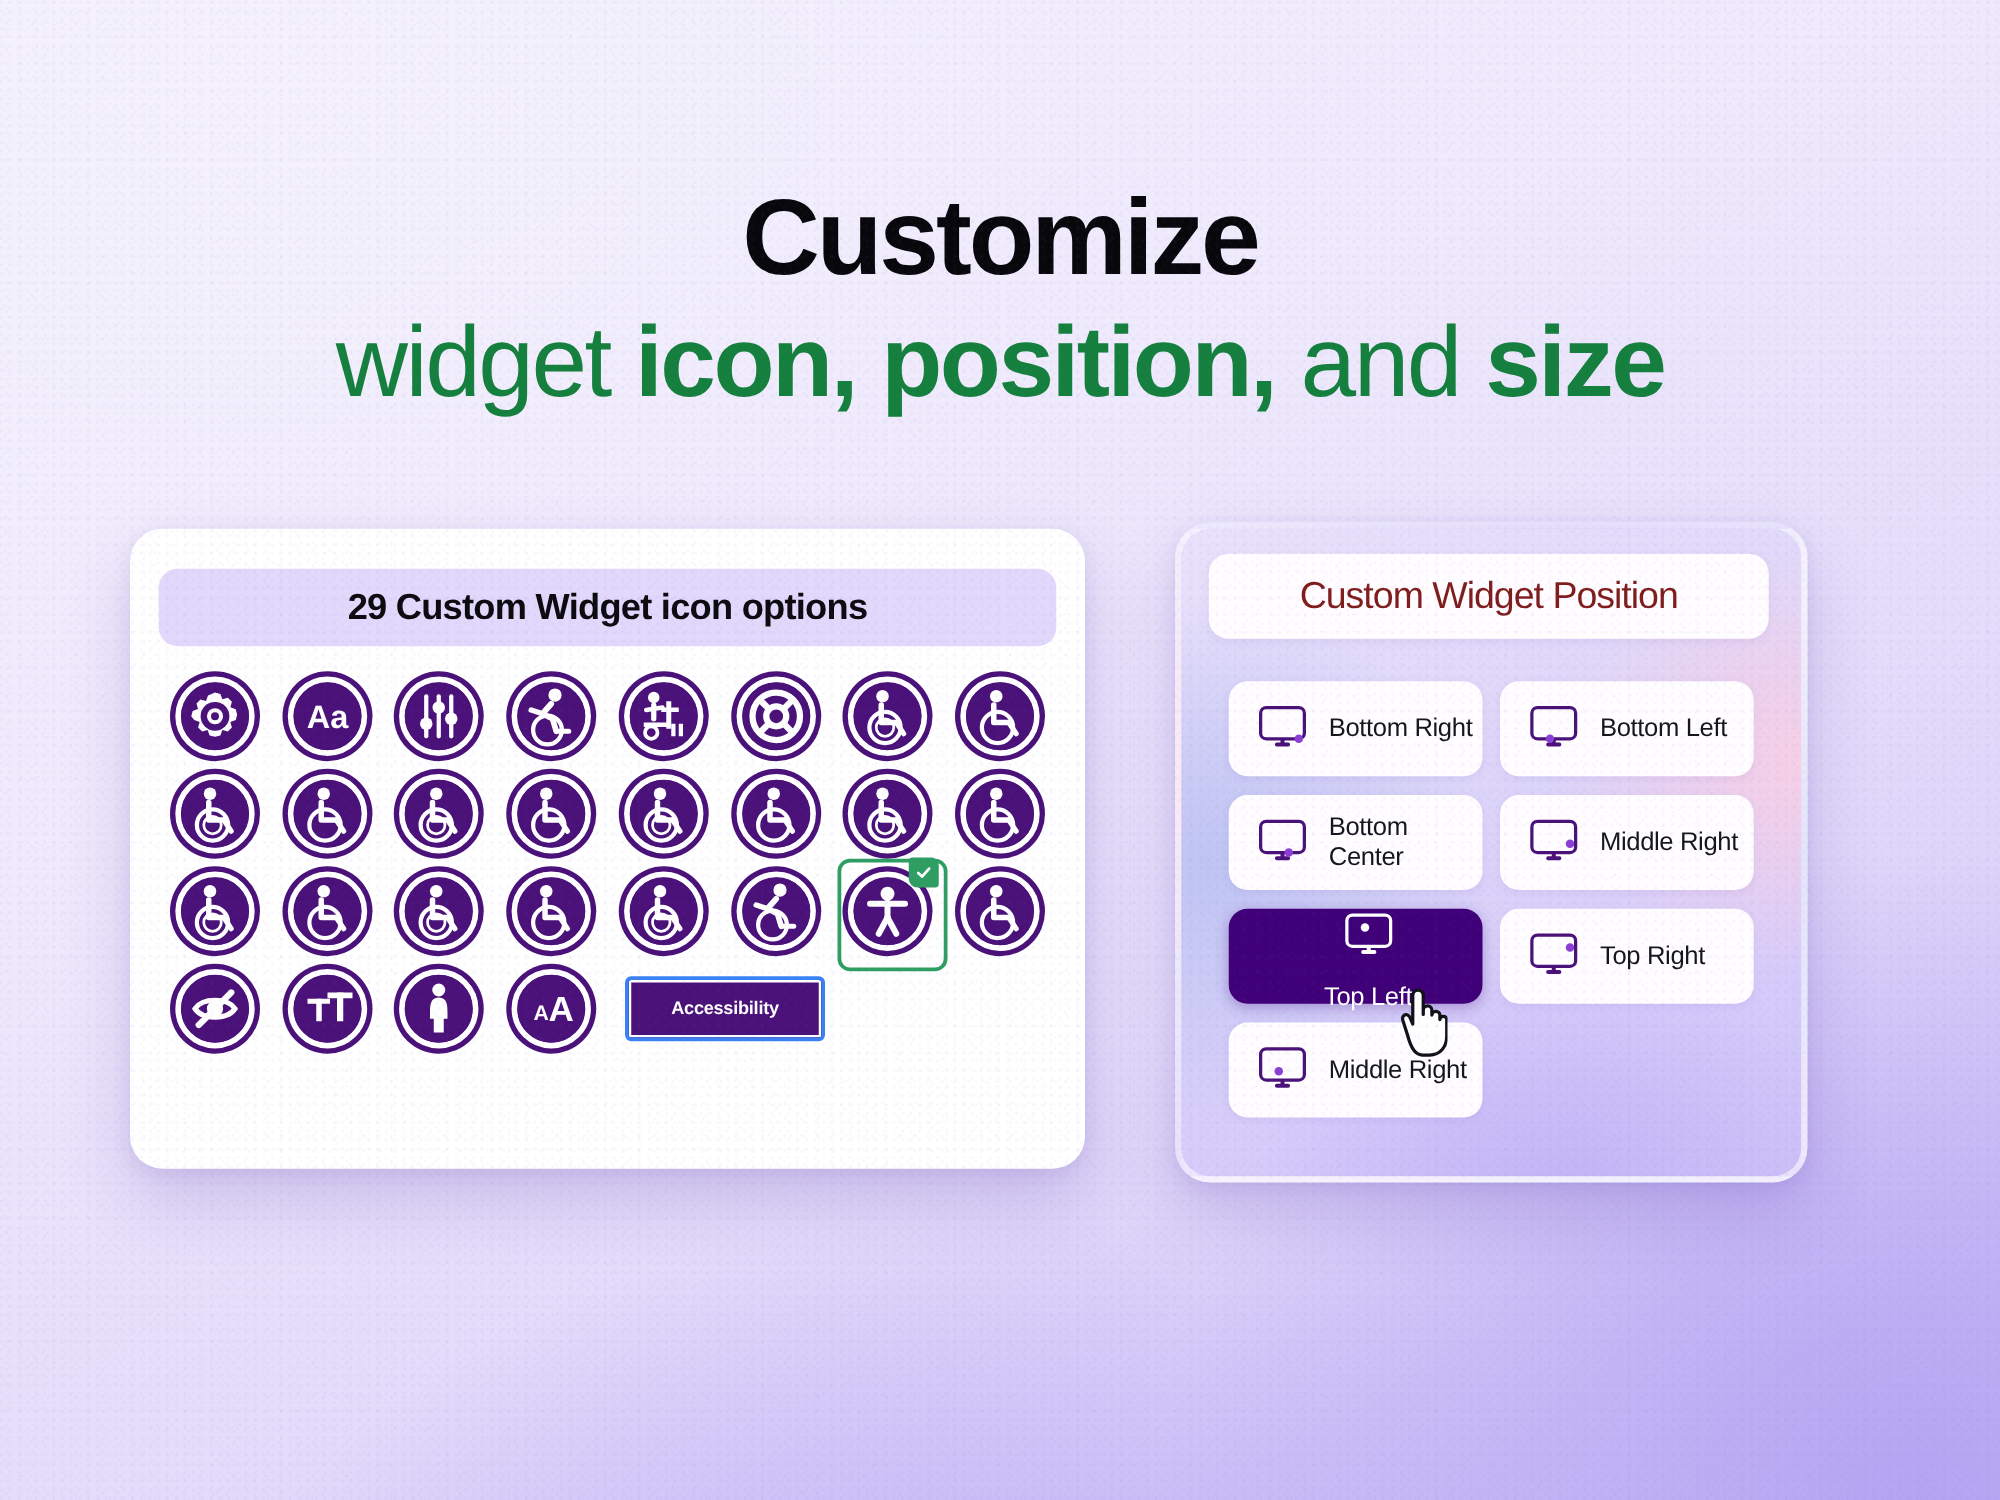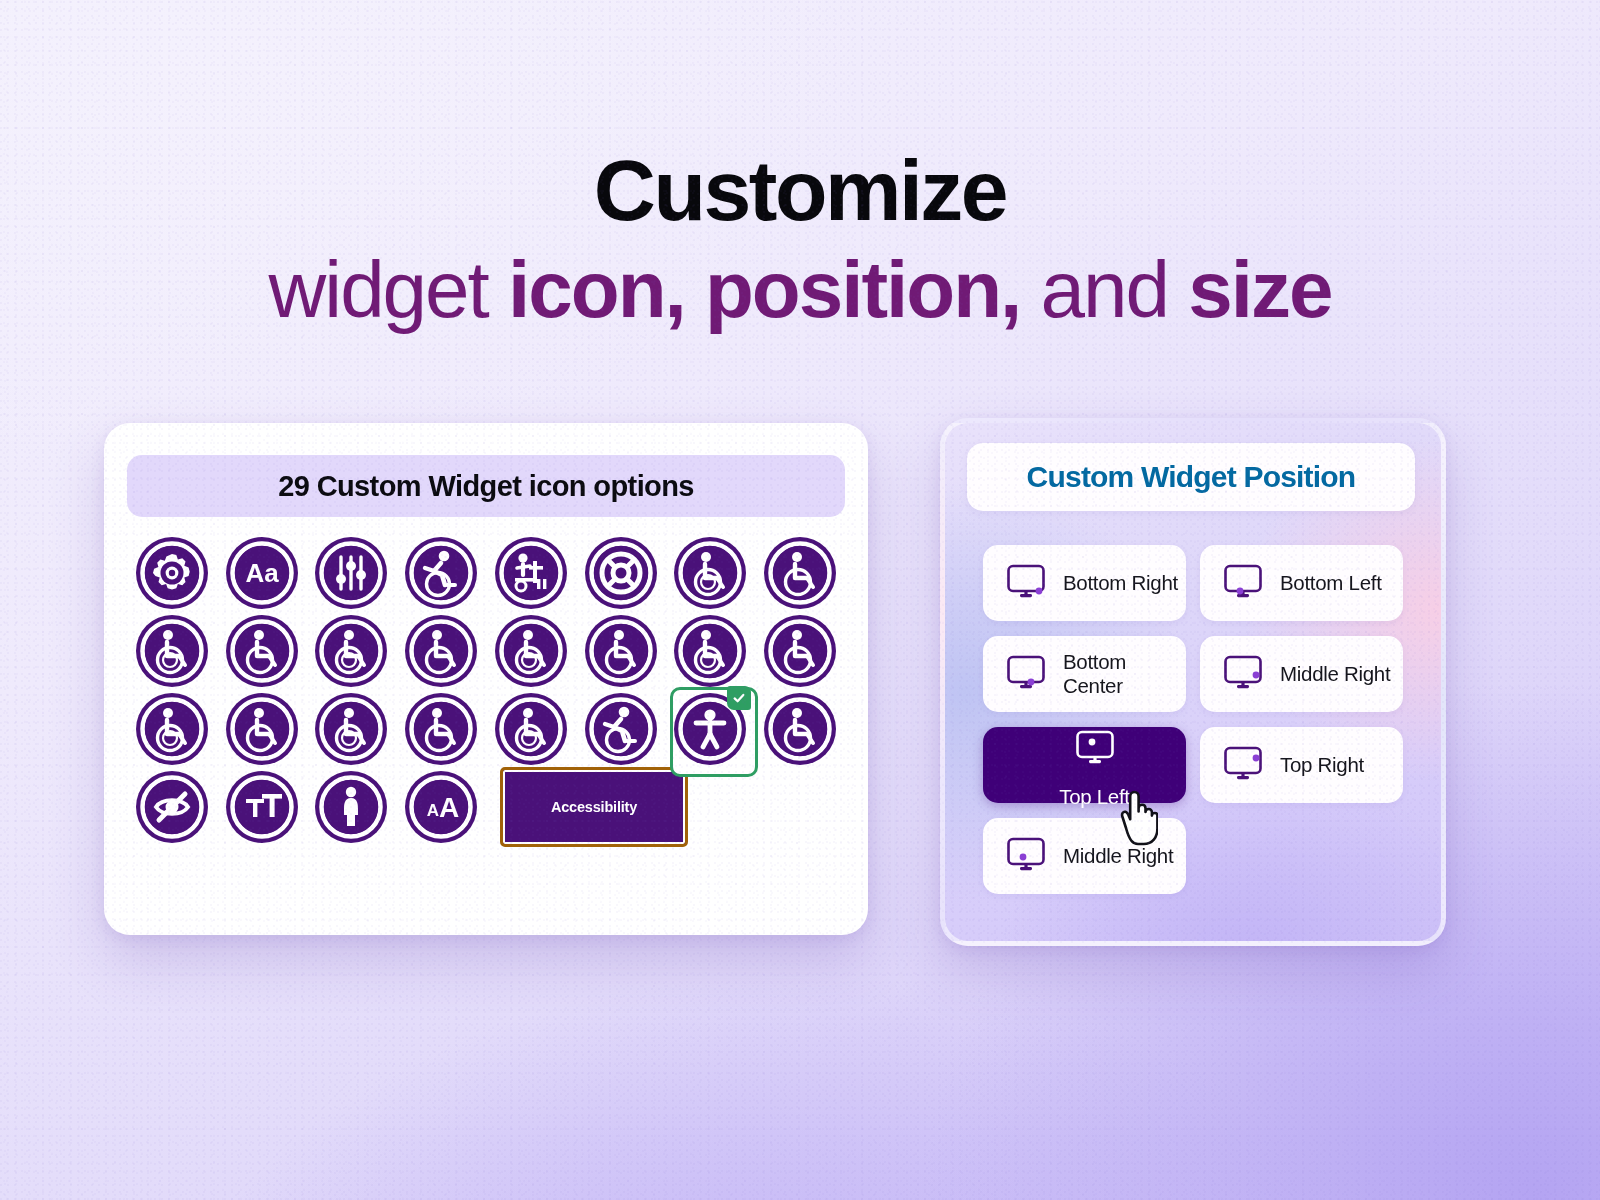--- a/index.html
+++ b/index.html
@@ -29,21 +29,21 @@
   
   .headline{
     position:absolute; left:0; right:0; top:132px; text-align:center; z-index:5;
   }
   .headline h1{
     margin:15px; font-size:86px; line-height:1.0; font-weight:bold;
     color:#08080c; letter-spacing:-2.5px;
   }
   .headline h2{
     margin:14px 0 0 0; font-size:80px; line-height:1.05; letter-spacing:-2px;
-    color:#701a75; font-weight:400; white-space:nowrap;
+    color:#15803d; font-weight:400; white-space:nowrap;
   }
   .headline h2 b{ font-weight:bold; }
 
   
   .icon-card{
     position:absolute; left:104px; top:423px; width:764px; height:512px;
     background:#ffffff; border-radius:26px; z-index:10;
     box-shadow:0 26px 54px rgba(96,62,170,.20), 0 4px 14px rgba(96,62,170,.10);
   }
   .icon-card-header{
@@ -73,22 +73,22 @@
     position:absolute; right:-3px; top:-5px; width:24px; height:24px;
     background:#2e9e62; border-radius:3px 6px 3px 7px; z-index:2;
     display:flex; align-items:center; justify-content:center;
   }
   .check-badge svg{ display:block; }
   .a11y-pill-cell{
     grid-column: span 3; justify-self:start; margin-left:14px;
     width:auto; height:76px; display:flex; align-items:center;
   }
   .a11y-pill{
-    background:#4a1179; border:3px solid #a16207; border-radius:5px;
-    padding:17px; width:148px; height:40px; display:flex; align-items:center; justify-content:center;
+    background:#4a1179; border:3px solid #3b82f6; border-radius:5px;
+    padding:3px; width:148px; height:40px; display:flex; align-items:center; justify-content:center;
     box-shadow:inset 0 0 0 2px #ffffff;
   }
   .a11y-pill span{ color:#fff; font-size:14.5px; font-weight:bold; letter-spacing:-.2px; }
 
   
   .pos-panel{
     position:absolute; left:940px; top:418px; width:496px; height:518px;
     border-radius:28px; z-index:10;
     border:5px solid rgba(255,255,255,.55);
     background:
@@ -97,21 +97,21 @@
       radial-gradient(ellipse 360px 280px at 62% 104%, #c2b4f6 0%, rgba(194,180,246,0) 70%),
       linear-gradient(160deg,#e9e2fb 0%, #ddd6f9 40%, #d7cdfa 72%, #cfc3f8 100%);
     box-shadow:0 26px 54px rgba(96,62,170,.20), 0 4px 14px rgba(96,62,170,.10);
   }
   .pos-header{
     position:absolute; left:22px; top:20px; width:448px; height:68px;
     background:#fffdff; border-radius:16px;
     display:flex; align-items:center; justify-content:center;
     box-shadow:0 2px 8px rgba(90,60,160,.07);
   }
-  .pos-header span{ font-size:30px; font-weight:bold; color:#0369a1; letter-spacing:-.8px; }
+  .pos-header span{ font-size:30px; font-weight:normal; color:#7f1d1d; letter-spacing:-.8px; }
   .pos-grid{
     position:absolute; left:38px; top:122px; width:420px;
     display:grid; grid-template-columns:1fr 1fr; column-gap:14px; row-gap:15px;
   }
   .pos-item{
     height:76px; background:#fffdff; border-radius:15px;
     display:flex; align-items:center; padding-left:20px; gap:14px;
     box-shadow:0 2px 7px rgba(90,60,160,.07);
   }
   .pos-item.active{ background:#3f0078; box-shadow:0 3px 11px rgba(60,0,120,.28);flex-direction:column; }

